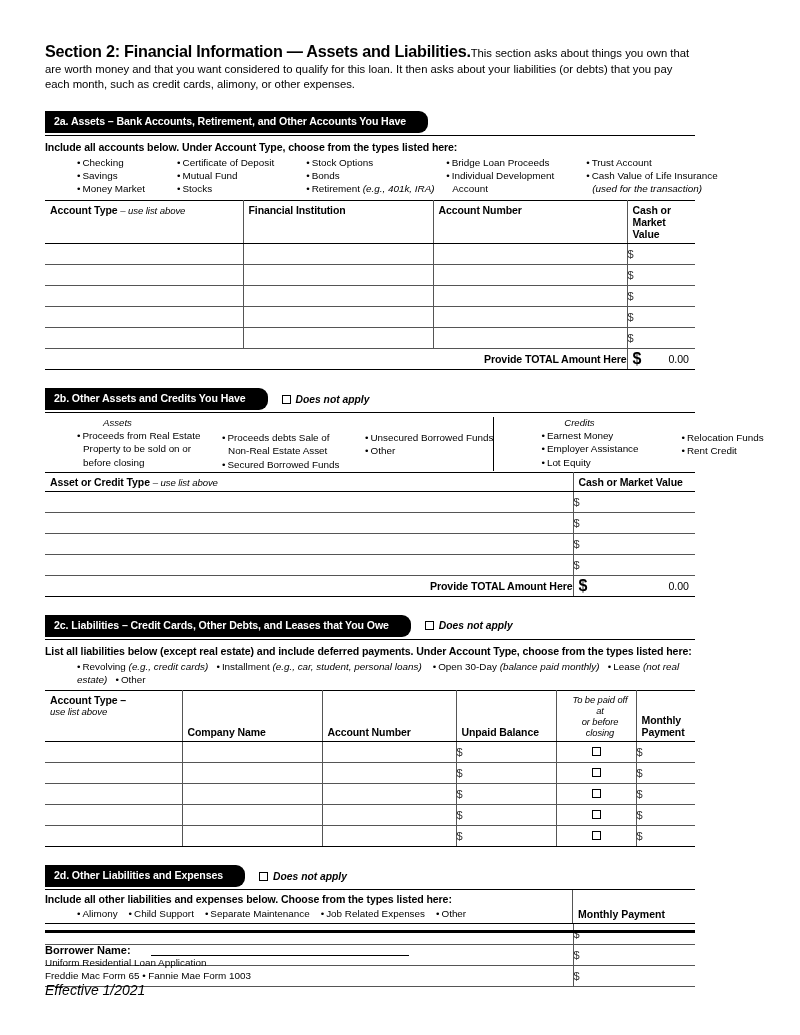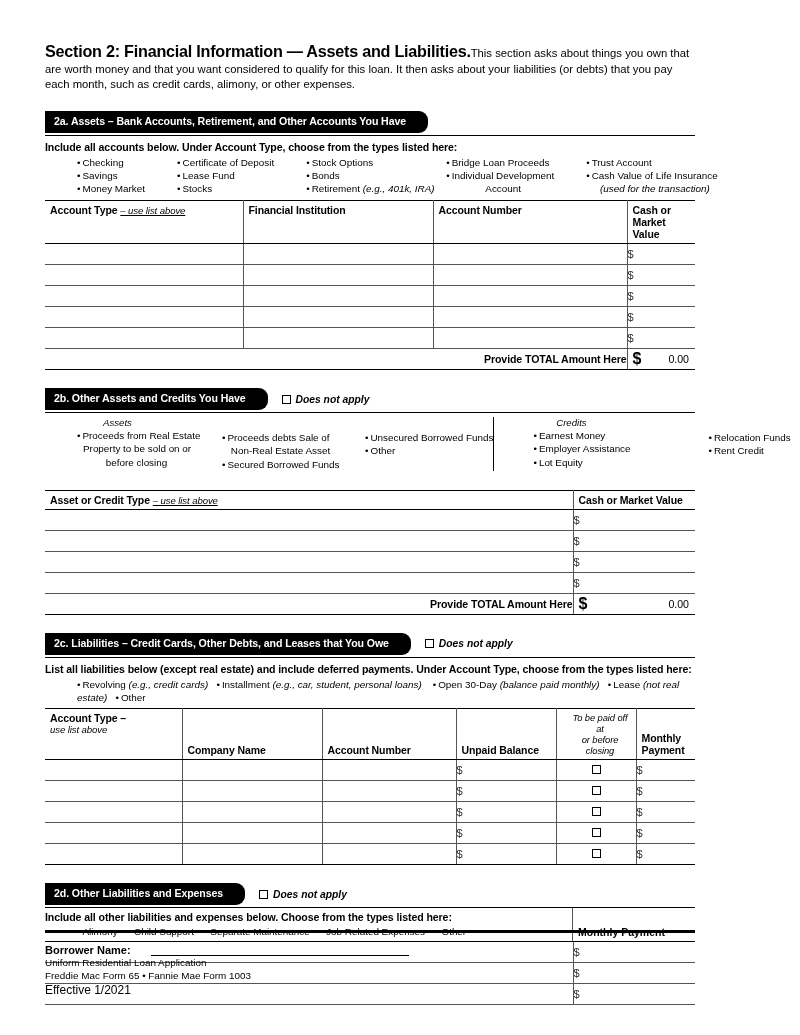--- a/index.html
+++ b/index.html
@@ -40,74 +40,74 @@
 
   .rule-top { border-top: 1.7px solid #000; margin-top: 2px; }
 
   
   .instr { font-size: 10.6px; font-weight: bold; margin-top: 5px; letter-spacing: -0.1px; }
   .bullets { display: flex; margin-top: 3px; font-size: 9.9px; line-height: 13.2px; }
   .bcol { }
   .bitem { white-space: nowrap; margin-left: 32px; }
   .bitem .bull { margin-right: 2px; }
   .ital { font-style: italic; }
-  .cont { padding-left: 6px; text-align: center; }
+  .cont { padding-left: 6px; }
 
   
   table.frm { width: 100%; border-collapse: collapse; table-layout: fixed; }
   table.frm th, table.frm td {
     border-bottom: 1.4px solid #555;
     border-right: 1.4px solid #555;
     padding: 0;
     vertical-align: top;
   }
   table.frm th:last-child, table.frm td:last-child { border-right: none; }
   table.frm thead th {
     border-top: 1.7px solid #000;
     border-bottom: 1.4px solid #000;
     font-size: 10.5px; font-weight: bold; text-align: left;
     padding: 3px 0 3px 5px;
     letter-spacing: -0.1px;
   }
-  .hsub { font-weight: normal; font-style: italic; font-size: 9.6px; text-decoration: underline; }
+  .hsub { font-weight: normal; font-style: italic; font-size: 9.6px; }
   .hsub2 { display:block; font-weight: normal; font-style: italic; font-size: 9.6px; }
   table.frm tbody td { height: 20px; }
   td.money { padding-left: 5px; font-size: 11px; color: #333; line-height: 20px; }
   tr.total td { border-bottom: none; height: 20px; }
   td.totlabel {
     text-align: right; font-size: 10.6px; font-weight: bold;
     padding-right: 6px; line-height: 20px; letter-spacing:-0.1px;
   }
   .tot-inner { display: flex; justify-content: space-between; font-weight: bold; }
   .tot-inner .amt { font-weight: normal; font-size: 10.6px; }
   .tbl-close { border-top: 1.4px solid #555; }
   .tbl-close-dark { border-top: 1.7px solid #000; }
 
   .ck-cell { text-align: center; line-height: 20px; }
   .ck-cell .cbox { vertical-align: middle; margin-top: -2px; }
 
   
   .grp { display: flex; margin-top: 4px; }
   .grp-left { display: flex; }
-  .grp-right { display: flex; border-left: 1.2px solid #000; padding-left: 7px; gap: 35px; }
+  .grp-right { display: flex; border-left: 1.2px solid #000; padding-left: 15px; }
   .grp-title { font-size: 9.6px; font-style: italic; margin-bottom: 1px; text-align: center; }
 
   
   .d-head { display: flex; border-top: 1.7px solid #000; border-bottom: 1.4px solid #000; }
   .d-head-left { flex: 1; padding: 3px 0 3px 0; border-right: 1.4px solid #555; }
   .d-head-right { width: 122px; padding: 3px 0 3px 5px; font-size: 10.5px; font-weight: bold; display:flex; align-items:flex-end;}
 
   
   .footer { position: absolute; left: 45px; right: 45px; bottom: 38px; }
   .foot-rule { border-top: 2.2px solid #000; border-bottom: 1px solid #000; height: 3px; }
   .bn-row { display: flex; align-items: flex-end; margin-top: 10px; gap: 16px; }
   .bn-label { font-size: 11px; font-weight: bold; white-space: nowrap; }
   .bn-line { flex: 0 0 258px; border-bottom: 1.1px solid #000; height: 13px; margin-left: 4px; }
   .foot-txt { font-size: 9.9px; line-height: 12.8px; margin-top: 1px; }
-  .foot-eff { font-size: 12px; }
+  .foot-eff { font-size: 14px; font-style: italic; }
 </style>
 </head>
 <body>
 
 <div class="page">
 
   <div class="intro">
     <div class="intro-line">
       <span class="intro-title">Section 2: Financial Information — Assets and Liabilities.</span><span class="intro-body">This section asks about things you own that are worth money and that you want considered to qualify for this loan. It then asks about your liabilities (or debts) that you pay each month, such as credit cards, alimony, or other expenses.</span>
     </div>
@@ -120,21 +120,21 @@
   <div class="instr">Include all accounts below. Under Account Type, choose from the types listed here:</div>
 
   <div class="bullets">
     <div class="bcol" style="width:145px">
       <div class="bitem"><span class="bull">•</span><span>Checking</span></div>
       <div class="bitem"><span class="bull">•</span><span>Savings</span></div>
       <div class="bitem"><span class="bull">•</span><span>Money Market</span></div>
     </div>
     <div class="bcol" style="width:142px">
       <div class="bitem"><span class="bull">•</span><span>Certificate of Deposit</span></div>
-      <div class="bitem"><span class="bull">•</span><span>Lease Fund</span></div>
+      <div class="bitem"><span class="bull">•</span><span>Mutual Fund</span></div>
       <div class="bitem"><span class="bull">•</span><span>Stocks</span></div>
     </div>
     <div class="bcol" style="width:140px">
       <div class="bitem"><span class="bull">•</span><span>Stock Options</span></div>
       <div class="bitem"><span class="bull">•</span><span>Bonds</span></div>
       <div class="bitem"><span class="bull">•</span><span>Retirement</span> <span class="ital">(e.g., 401k, IRA)</span></div>
     </div>
     <div class="bcol" style="width:140px">
       <div class="bitem"><span class="bull">•</span><span>Bridge Loan Proceeds</span></div>
       <div class="bitem"><span class="bull">•</span><span>Individual Development</span></div>
@@ -250,21 +250,21 @@
       </div>
       <div style="width:92px;padding-top:14px">
         <div class="bullets" style="margin:0;display:block">
           <div class="bitem"><span class="bull">•</span><span>Relocation Funds</span></div>
           <div class="bitem"><span class="bull">•</span><span>Rent Credit</span></div>
         </div>
       </div>
     </div>
   </div>
 
-  <table class="frm" style="margin-top:19px">
+  <table class="frm" style="margin-top:1px">
     <colgroup>
         <col>
         <col style="width:122px">
       </colgroup>
     <thead>
       <tr>
         <th><span>Asset or Credit Type</span> <span class="hsub">– use list above</span></th>
         <th>Cash or Market Value</th>
       </tr>
     </thead>

